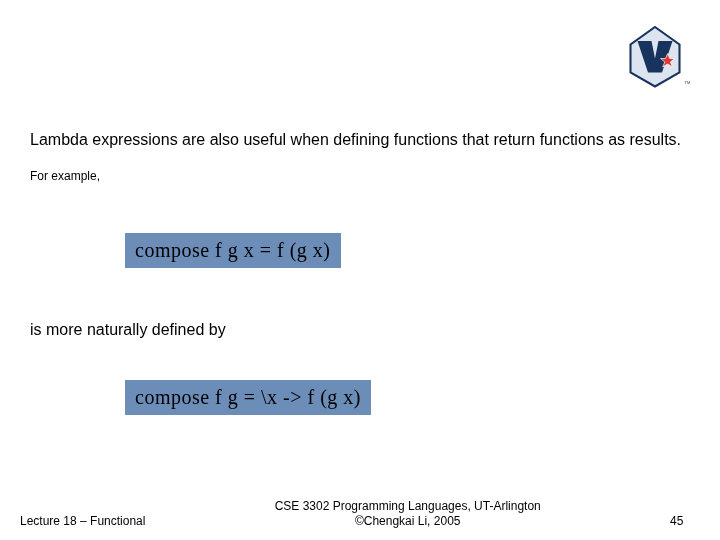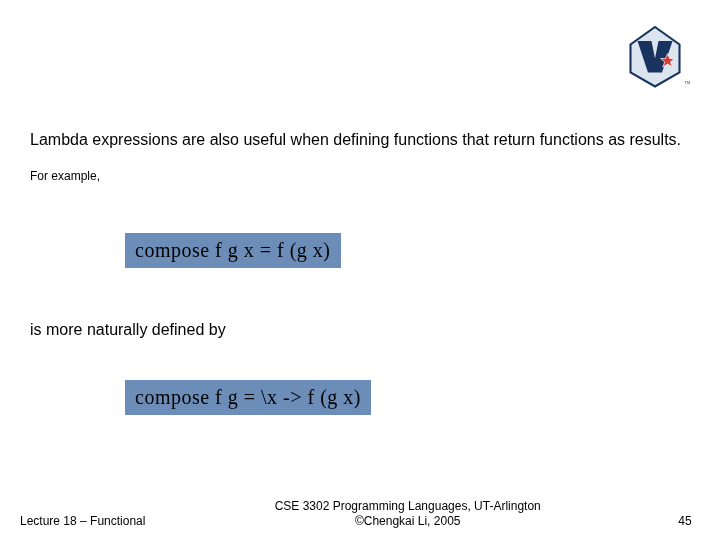--- a/index.html
+++ b/index.html
@@ -68,21 +68,21 @@
   max-width: 160px;
   line-height: 1.2;
 }
 .footer-center {
   text-align: center;
   line-height: 1.2;
   flex: 1;
 }
 .footer-right {
   min-width: 30px;
-  text-align: center;
+  text-align: left;
 }
 </style>
 </head>
 <body>
 
 <div class="logo">
   <svg width="70" height="70" viewBox="0 0 100 100">
     <path d="M50 10 L85 35 L85 75 L50 95 L15 75 L15 35 Z" fill="#dbe4ef" stroke="#18335e" stroke-width="3"></path>
     <path d="M25 30 L45 30 L50 55 L55 30 L75 30 L60 75 L40 75 Z" fill="#18335e"></path>
     <polygon points="68,48 71,55 78,55 72,60 75,67 68,63 61,67 64,60 58,55 65,55" fill="#d83a34" stroke="#fff" stroke-width="1"></polygon>

